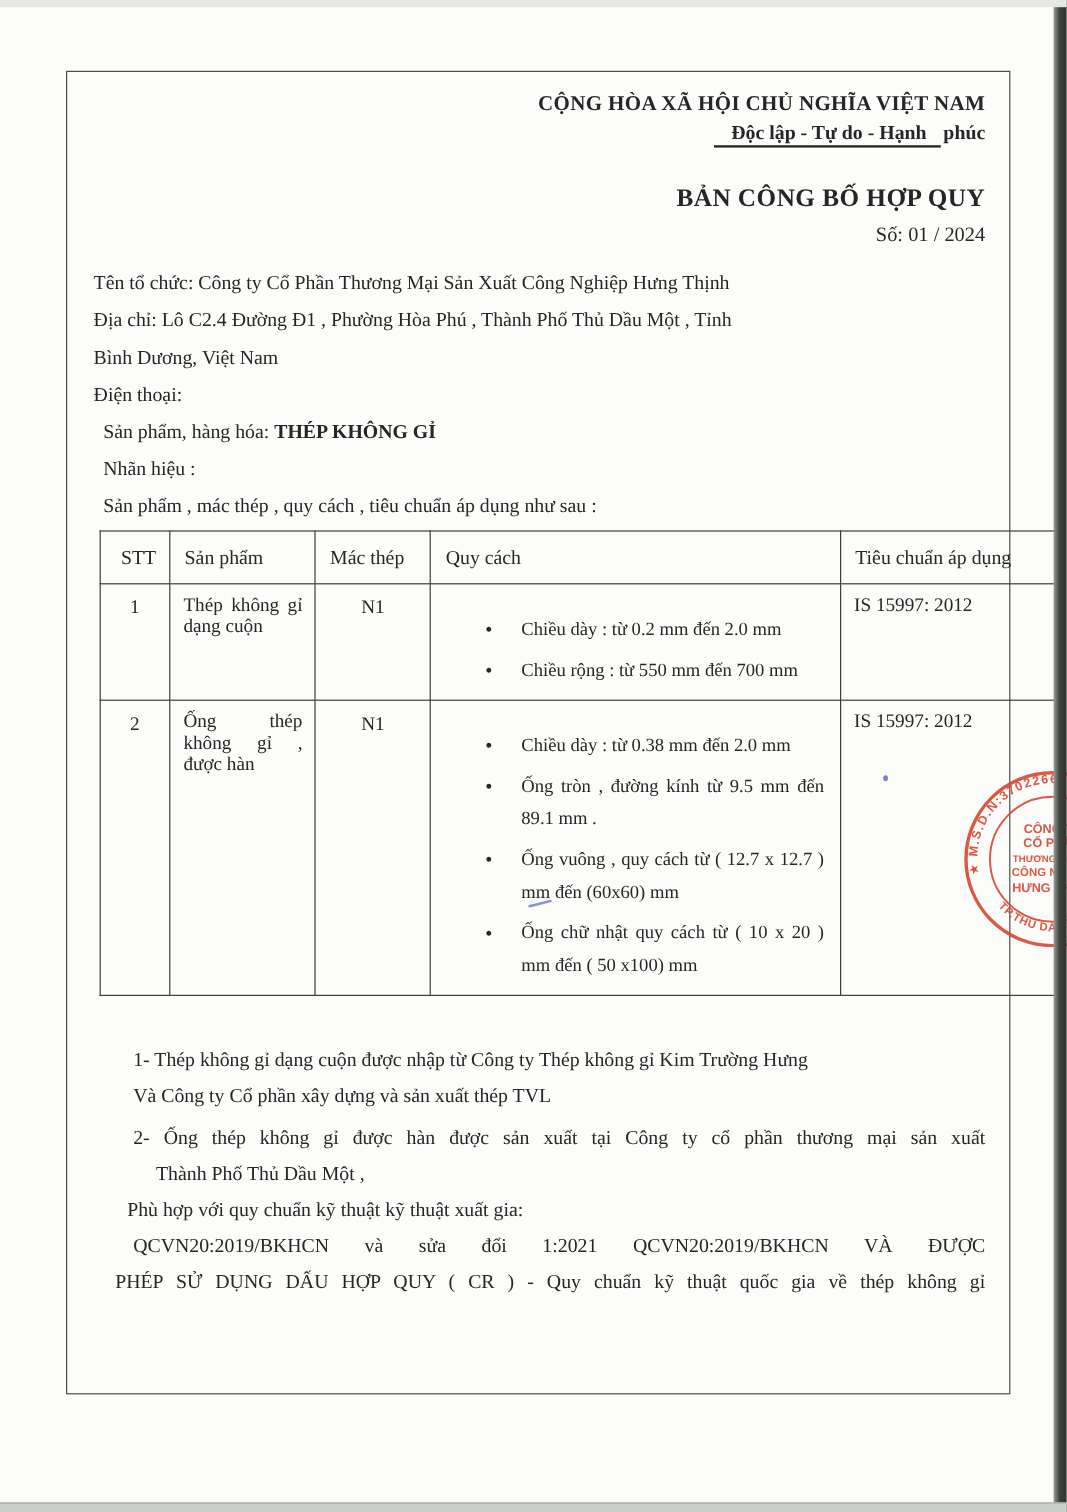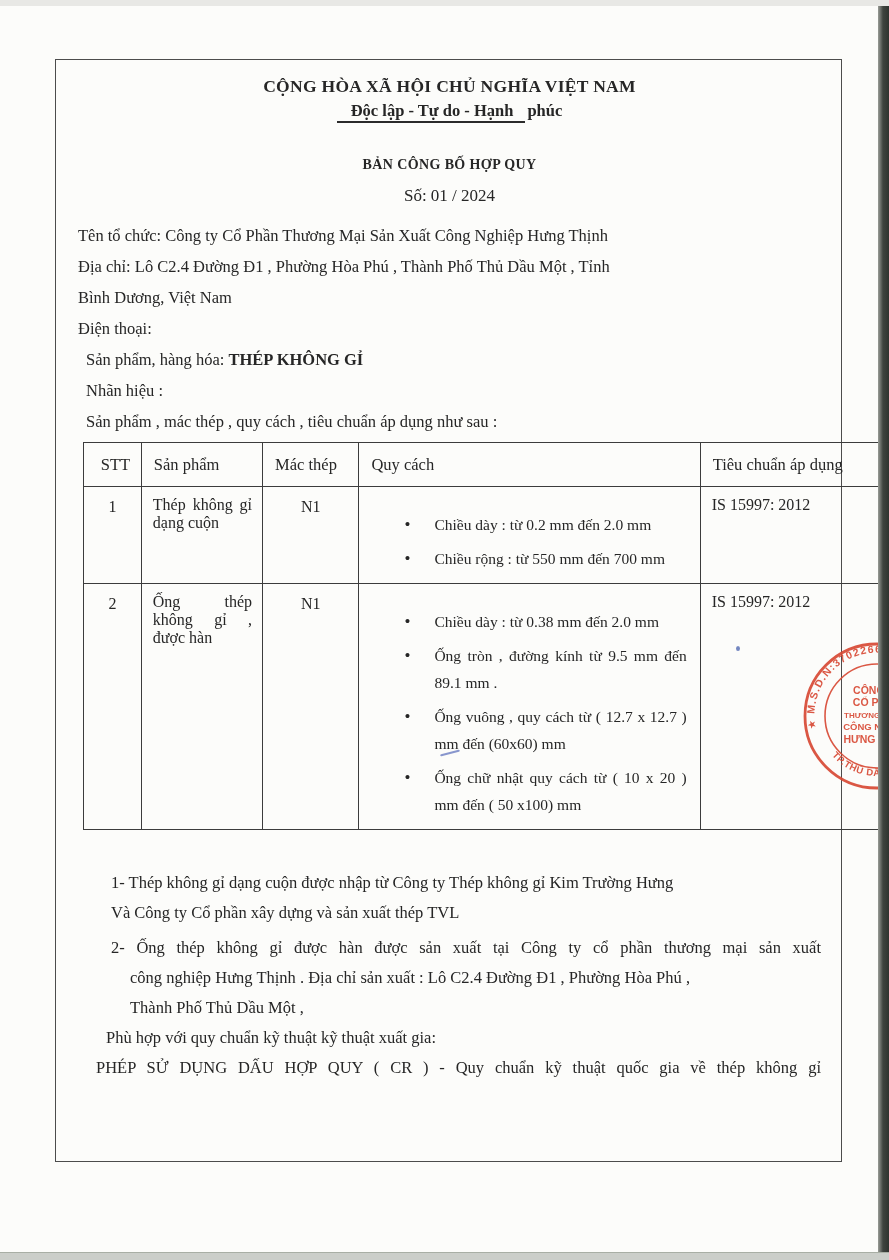--- a/index.html
+++ b/index.html
@@ -19,26 +19,26 @@
                  background:linear-gradient(to right,#9a9d97,#3f443f 45%,#2f342f); }
 
   .doc {
     position:absolute; left:55px; top:59px;
     width:787px; height:1103px;
     border:1.6px solid #4c4c4c;
     padding:13px 20px 0 22px;
     z-index:2;
   }
 
-  .center { text-align:center; }
+  .center { text-align:right; }
   .motto1 { font-size:17.5px; font-weight:bold; letter-spacing:.3px; line-height:22px; margin-top:2px; }
   .motto2 { font-size:16.5px; font-weight:bold; line-height:22px; margin-top:3px; }
   .motto2 .u { border-bottom:2px solid #2b2b2b; padding:0 12px 1px 14px; }
   .motto2 .tail { margin-left:2px; }
-  .doc-title { font-size:14px; font-weight:bold; letter-spacing:.4px; margin-top:30px; line-height:26px; }
+  .doc-title { font-size:21px; font-weight:bold; letter-spacing:.4px; margin-top:30px; line-height:26px; }
   .doc-number { font-size:17px; margin-top:7px; line-height:22px; }
 
   .info { margin-top:13px; font-size:16.5px; }
   .info p, .info .ln { line-height:31px; }
   .indent1 { margin-left:8px; }
   .b { font-weight:bold; }
 
   table.spec {
     border-collapse:collapse;
     width:804px;
@@ -159,23 +159,23 @@
         <td class="cell-ts">IS 15997: 2012</td>
       </tr>
     </tbody>
   </table>
 
   <div class="notes">
     <span class="ln ml33">1-  Thép không gỉ dạng cuộn được nhập từ Công ty Thép không gỉ Kim Trường Hưng</span>
     <span class="ln ml33">Và Công ty Cổ phần xây dựng và sản xuất thép TVL</span>
     <div class="gap"></div>
     <span class="ln ml33 stretch1">2-  Ống thép không gỉ được hàn được sản xuất tại Công ty cổ phần thương mại sản xuất</span>
-    <span class="ln ml52">công nghiệp Hưng Thịnh . Địa chỉ sản xuất : Lô C2.4 Đường Đ1 , Phường Hòa Phú ,</span>
     <span class="ln ml52">Thành Phố Thủ Dầu Một ,</span>
     <span class="ln ml28">Phù hợp với quy chuẩn kỹ thuật kỹ thuật xuất gia:</span>
+    <span class="ln ml33 jfull">QCVN20:2019/BKHCN và sửa đổi 1:2021 QCVN20:2019/BKHCN VÀ ĐƯỢC</span>
     <span class="ln ml7 jfull">PHÉP SỬ DỤNG DẤU HỢP QUY ( CR ) -  Quy chuẩn kỹ thuật quốc gia về thép không gỉ</span>
   </div>
 
 </div>
 
 <div class="pen-mark"></div>
 <div class="pen-dot"></div>
 
 <svg class="stamp" width="220" height="220" viewBox="-110 -110 220 220">
   <circle cx="0" cy="0" r="72" fill="none" stroke="#d84a35" stroke-width="2.8"></circle>

